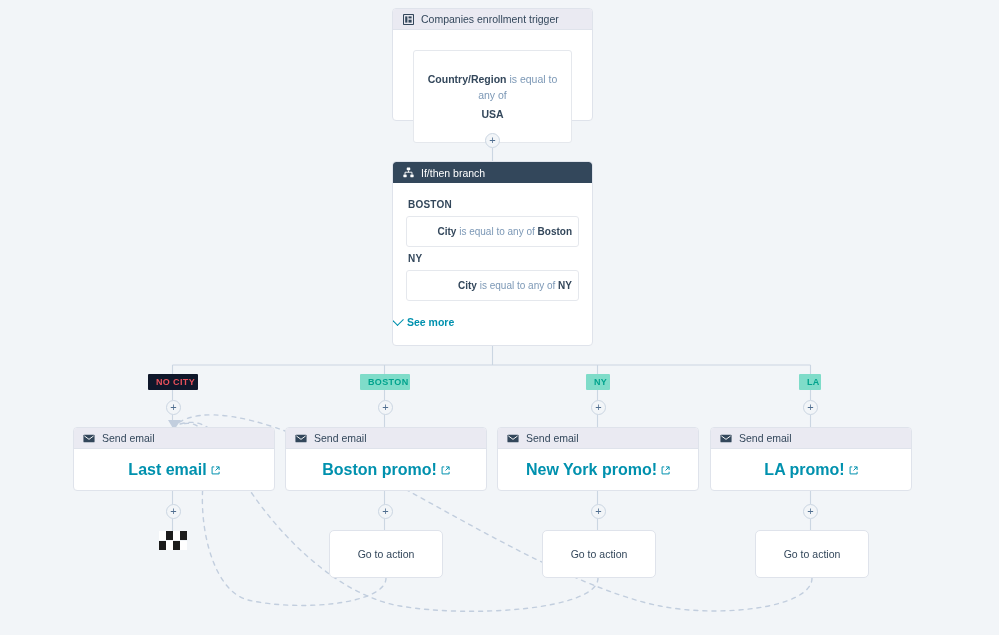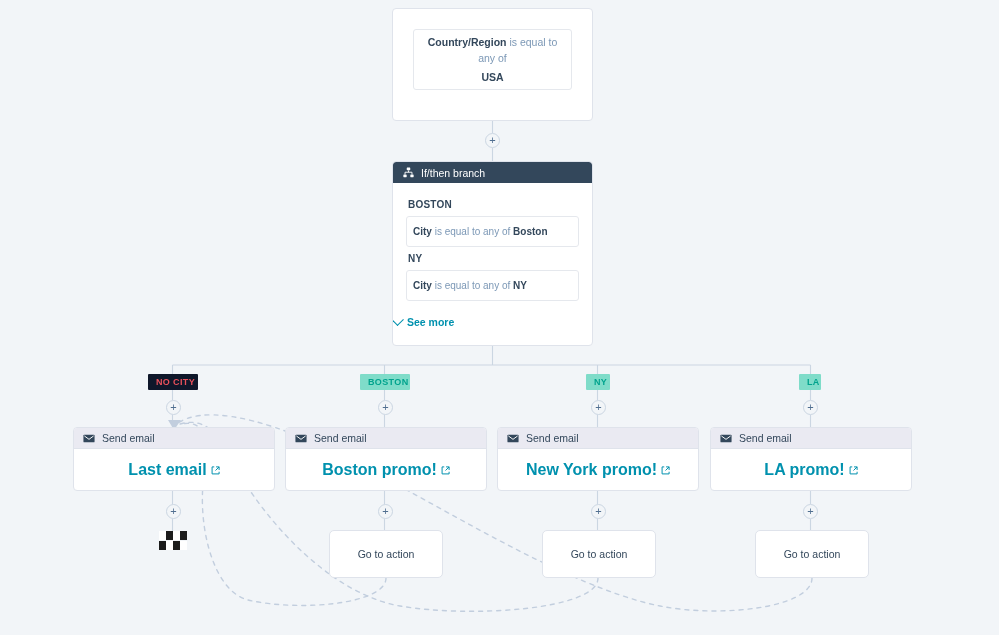--- a/index.html
+++ b/index.html
@@ -40,36 +40,36 @@
     color:#ffffff;
     border-radius:3px 3px 0 0;
   }
   .hdr-icon{display:inline-flex;align-items:center;justify-content:center;width:12px;height:12px;flex:0 0 12px;}
 
   
   #trigger-card{left:392px;top:8px;width:201px;height:113px;}
   .trigger-body{padding:20px 20px 0 20px;}
   .cond-box{
     border:1px solid #e5e8ed;border-radius:3px;background:#fff;
-    padding:4px 8px;text-align:center;font-size:10.5px;line-height:1.55;
+    padding:20px 8px;text-align:center;font-size:10.5px;line-height:1.55;
     color:#7c98b6;
   }
   .cond-box b{color:#33475b;font-weight:bold;}
   .cond-val{display:block;color:#33475b;font-weight:bold;margin-top:2px;}
 
   
   #branch-card{left:392px;top:161px;width:201px;height:185px;overflow:hidden;}
   .branch-body{padding:10px 13px 0 13px;position:relative;height:153px;box-sizing:border-box;}
   .branch-label{
     font-size:10px;font-weight:bold;letter-spacing:.02em;
     color:#33475b;margin:6px 0 6px 2px;text-transform:uppercase;
   }
   .branch-cond{
     border:1px solid #e5e8ed;border-radius:3px;background:#fff;
-    padding:9px 6px;text-align:left;font-size:10px;color:#7c98b6;
+    padding:9px 6px;text-align:right;font-size:10px;color:#7c98b6;
   }
   .branch-cond b{color:#33475b;font-weight:bold;}
   .see-more{
     position:absolute;left:0;right:0;bottom:8px;
     display:flex;align-items:center;justify-content:flex-start;gap:5px;
     font-size:10.5px;font-weight:bold;color:#0091ae;
     background:#fff;padding-top:6px;cursor:pointer;
   }
   .chev{display:inline-block;width:8px;height:8px;border-right:1.6px solid #0091ae;border-bottom:1.6px solid #0091ae;transform:rotate(45deg) translate(-2px,-2px);}
 
@@ -154,20 +154,31 @@
       <path d="M 598 578 C 598 610, 470 618, 400 606 C 320 592, 250 500, 230 456 C 216 428, 200 418, 180 424"></path>
       <path d="M 812 578 C 812 608, 720 618, 660 606 C 560 586, 420 492, 330 450 C 250 412, 200 408, 178 423"></path>
     </g>
 
     <g fill="#c2cede">
       <path d="M 174 430 L 168 420 L 181 420 Z"></path>
     </g>
   </svg>
 
   <div class="card" id="trigger-card">
+    <div class="card-header hdr-light">
+      <span class="hdr-icon">
+        <svg width="11" height="11" viewBox="0 0 12 12">
+          <rect x="0.5" y="0.5" width="11" height="11" rx="1" fill="none" stroke="#33475b" stroke-width="1.2"></rect>
+          <rect x="2.4" y="2.6" width="2.4" height="6.8" fill="#33475b"></rect>
+          <rect x="6" y="2.6" width="3.4" height="2.2" fill="#33475b"></rect>
+          <rect x="6" y="6.2" width="3.4" height="3.2" fill="#33475b"></rect>
+        </svg>
+      </span>
+      <span>Companies enrollment trigger</span>
+    </div>
     <div class="trigger-body">
       <div class="cond-box">
         <b>Country/Region</b>
         <span>is equal to any of</span>
         <span class="cond-val">USA</span>
       </div>
     </div>
   </div>
 
   <div class="card" id="branch-card">

